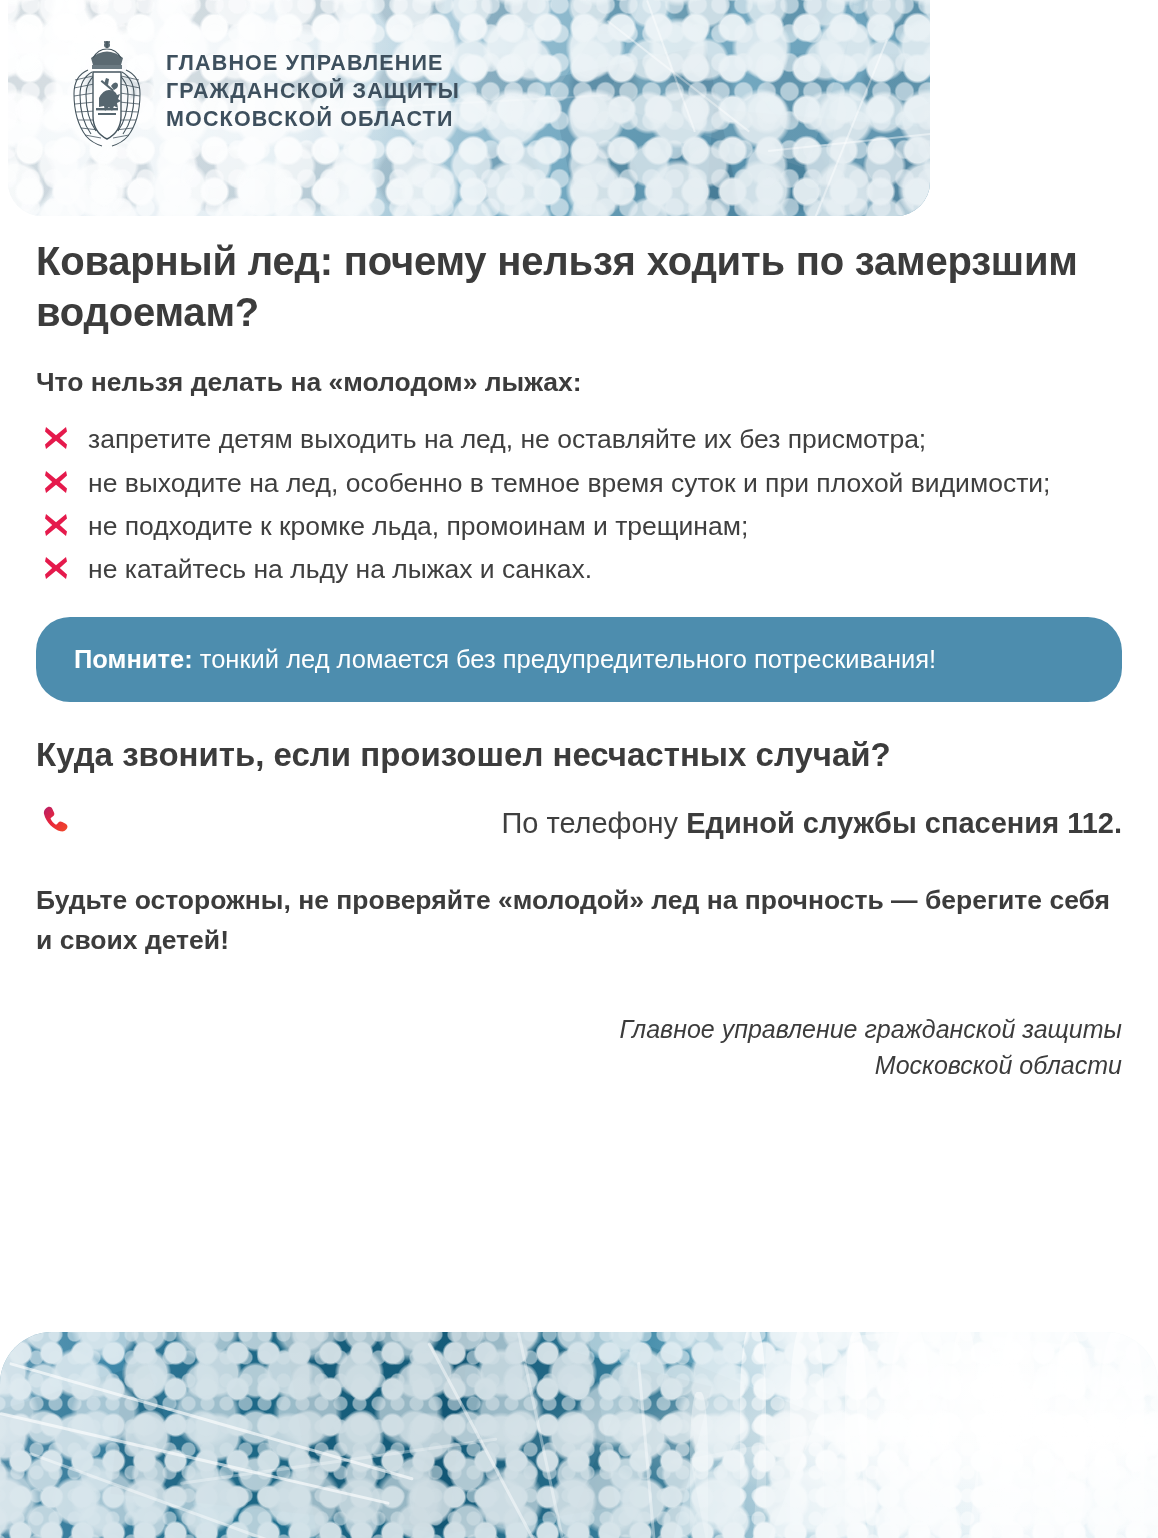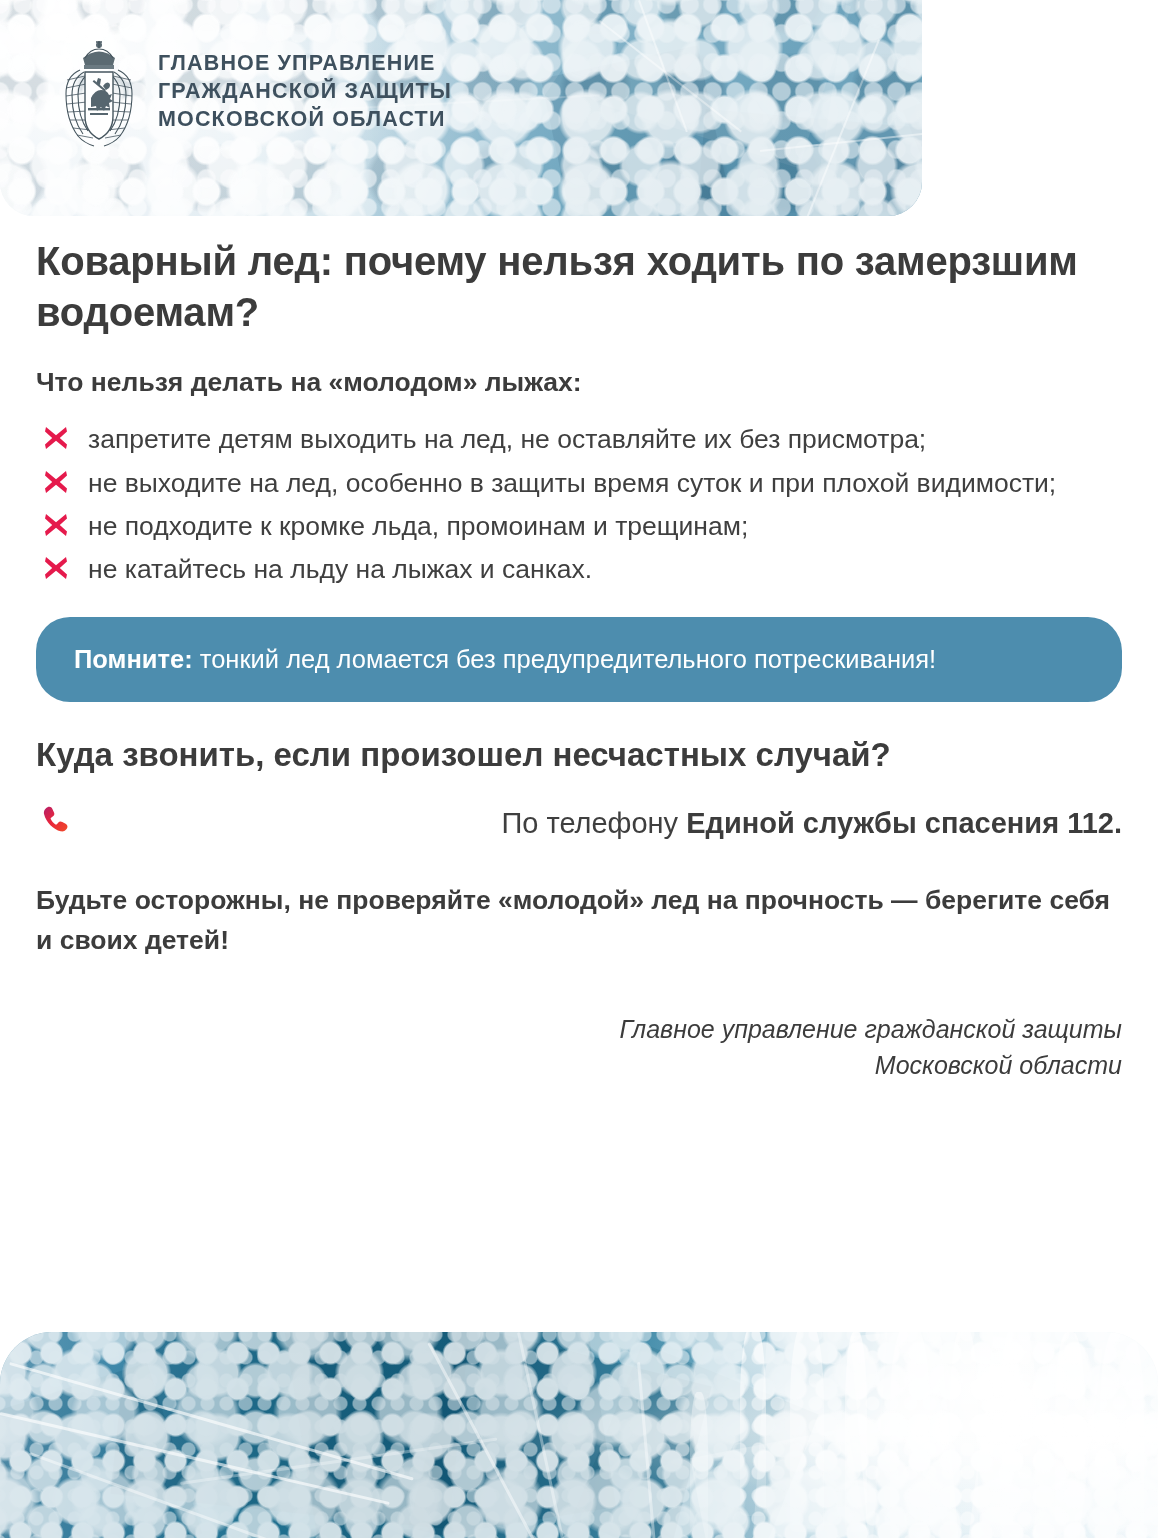--- a/index.html
+++ b/index.html
@@ -16,21 +16,21 @@
     position: relative;
     width: 1158px;
     height: 1538px;
     overflow: hidden;
     background: #ffffff;
   }
 
   
   .header {
     position: absolute;
-    left: 0; top: 0;
+    left: 8px; top: 0;
     width: 922px;
     height: 216px;
     border-bottom-left-radius: 34px;
     border-bottom-right-radius: 34px;
     overflow: hidden;
     background:
       radial-gradient(circle at 8% 12%, rgba(255,255,255,0.95) 0%, rgba(255,255,255,0.0) 42%),
       radial-gradient(circle at 28% 55%, rgba(255,255,255,0.55) 0%, rgba(255,255,255,0.0) 38%),
       linear-gradient(115deg,
         #e7f0f5 0%,
@@ -333,21 +333,21 @@
       <li>
         <svg class="x-icon" viewBox="0 0 28 28" aria-hidden="true">
           <path d="M4 3 L14 11.2 L24 3 L25 7.5 L17.8 14 L25 20.5 L24 25 L14 16.8 L4 25 L3 20.5 L10.2 14 L3 7.5 Z" fill="#e51a4c"></path>
         </svg>
         <span>запретите детям выходить на лед, не оставляйте их без присмотра;</span>
       </li>
       <li>
         <svg class="x-icon" viewBox="0 0 28 28" aria-hidden="true">
           <path d="M4 3 L14 11.2 L24 3 L25 7.5 L17.8 14 L25 20.5 L24 25 L14 16.8 L4 25 L3 20.5 L10.2 14 L3 7.5 Z" fill="#e51a4c"></path>
         </svg>
-        <span>не выходите на лед, особенно в защиты время суток и при плохой видимости;</span>
+        <span>не выходите на лед, особенно в темное время суток и при плохой видимости;</span>
       </li>
       <li>
         <svg class="x-icon" viewBox="0 0 28 28" aria-hidden="true">
           <path d="M4 3 L14 11.2 L24 3 L25 7.5 L17.8 14 L25 20.5 L24 25 L14 16.8 L4 25 L3 20.5 L10.2 14 L3 7.5 Z" fill="#e51a4c"></path>
         </svg>
         <span>не подходите к кромке льда, промоинам и трещинам;</span>
       </li>
       <li>
         <svg class="x-icon" viewBox="0 0 28 28" aria-hidden="true">
           <path d="M4 3 L14 11.2 L24 3 L25 7.5 L17.8 14 L25 20.5 L24 25 L14 16.8 L4 25 L3 20.5 L10.2 14 L3 7.5 Z" fill="#e51a4c"></path>

